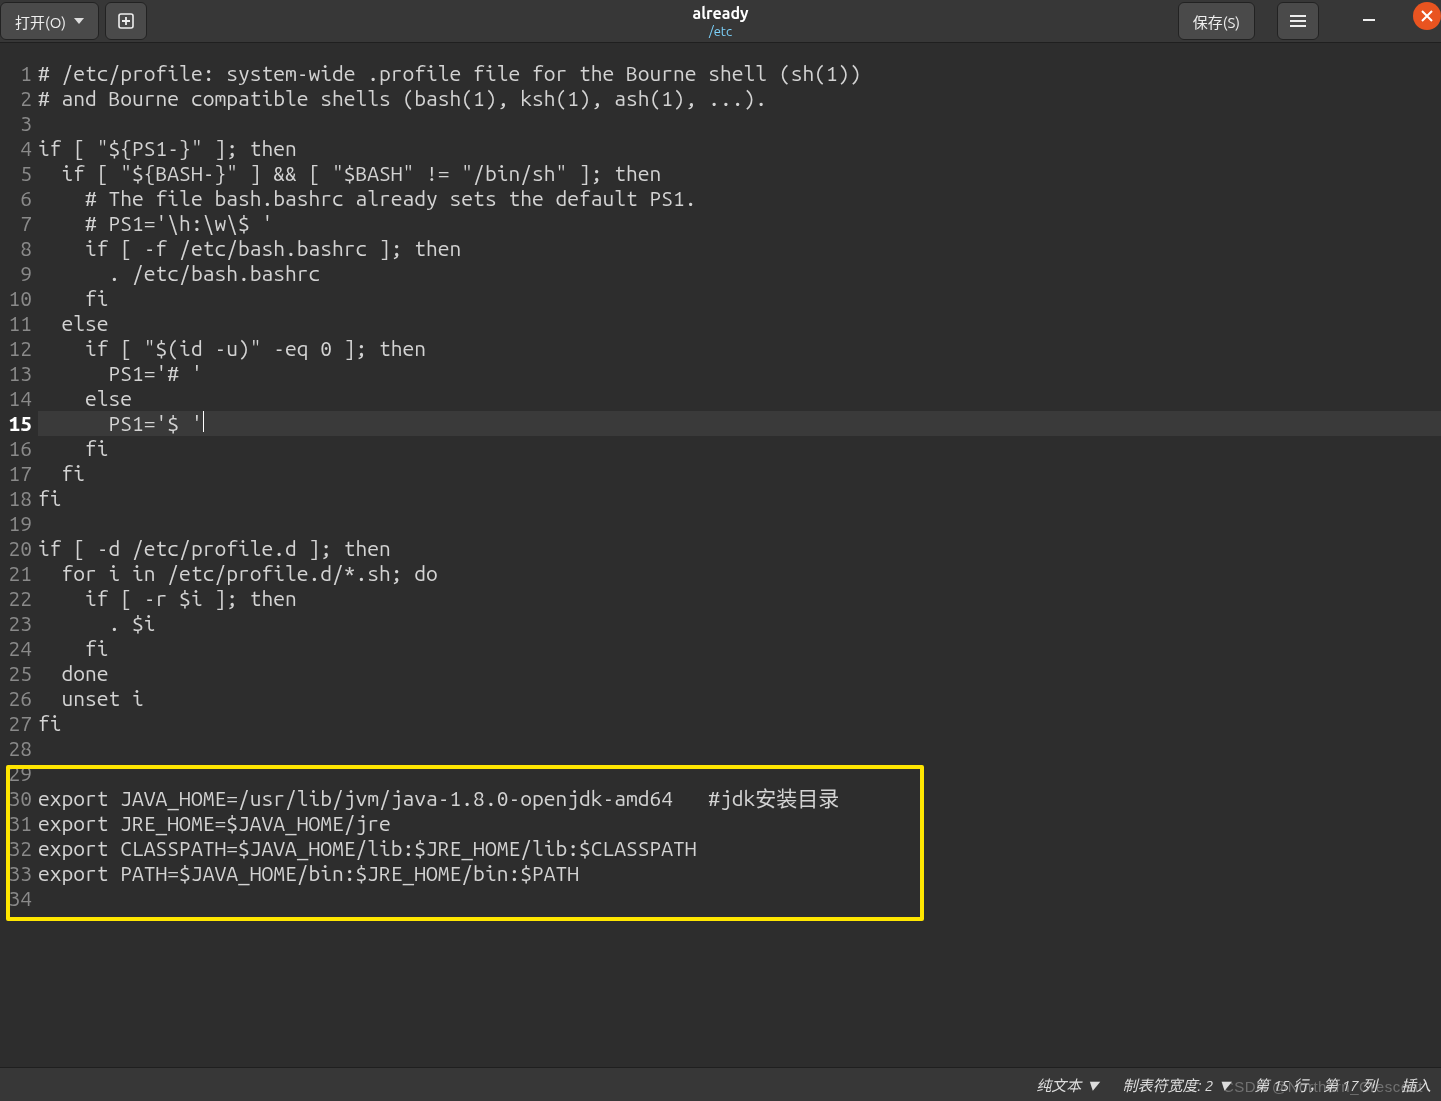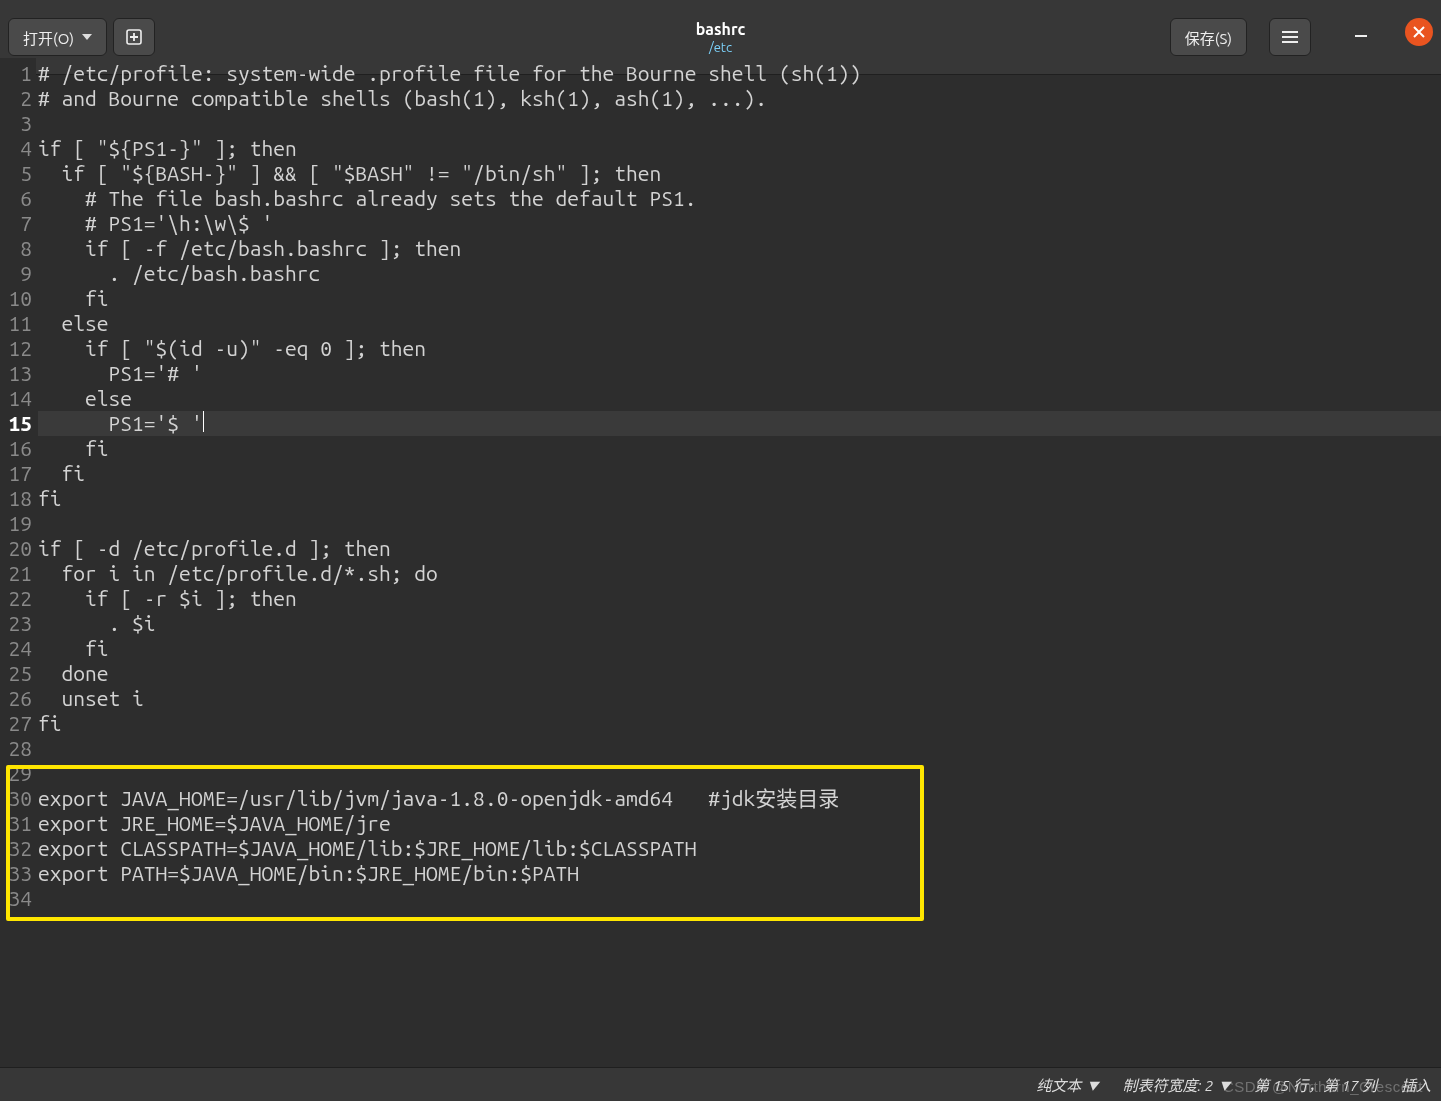--- a/index.html
+++ b/index.html
@@ -7,26 +7,26 @@
     background:#2d2d2d;
     font-family:"Ubuntu","Noto Sans CJK SC",sans-serif;
     color:#d3d3d3;
     overflow:hidden;
     width:1441px;
     height:1101px;
     position:relative;
   }
   
   .titlebar{
-    height:75px;
+    height:43px;
     background:#373737;
     border-bottom:1px solid #1f1f1f;
     display:flex;
     align-items:center;
-    padding:0 8px;
+    padding:0 0;
     box-sizing:border-box;
     position:relative;
   }
   .hbtn{
     background:#4a4a4a;
     border:1px solid #222;
     border-radius:6px;
     height:36px;
     display:flex;
     align-items:center;
@@ -123,21 +123,21 @@
   <div class="hbtn icon">
     <span>
       <svg width="18" height="18" viewBox="0 0 18 18">
         <rect x="2" y="2" width="14" height="14" rx="2" fill="none" stroke="#eee" stroke-width="1.6"></rect>
         <path d="M9 5 V13 M5 9 H13" stroke="#eee" stroke-width="1.8"></path>
       </svg>
     </span>
   </div>
 
   <div class="title-center">
-    <div class="tname">bashrc</div>
+    <div class="tname">already</div>
     <div class="tpath">/etc</div>
   </div>
 
   <div class="title-right">
     <div class="hbtn">
       <span>保存(S)</span>
     </div>
     <div class="hbtn icon">
       <span>
         <svg width="16" height="12" viewBox="0 0 16 12">

